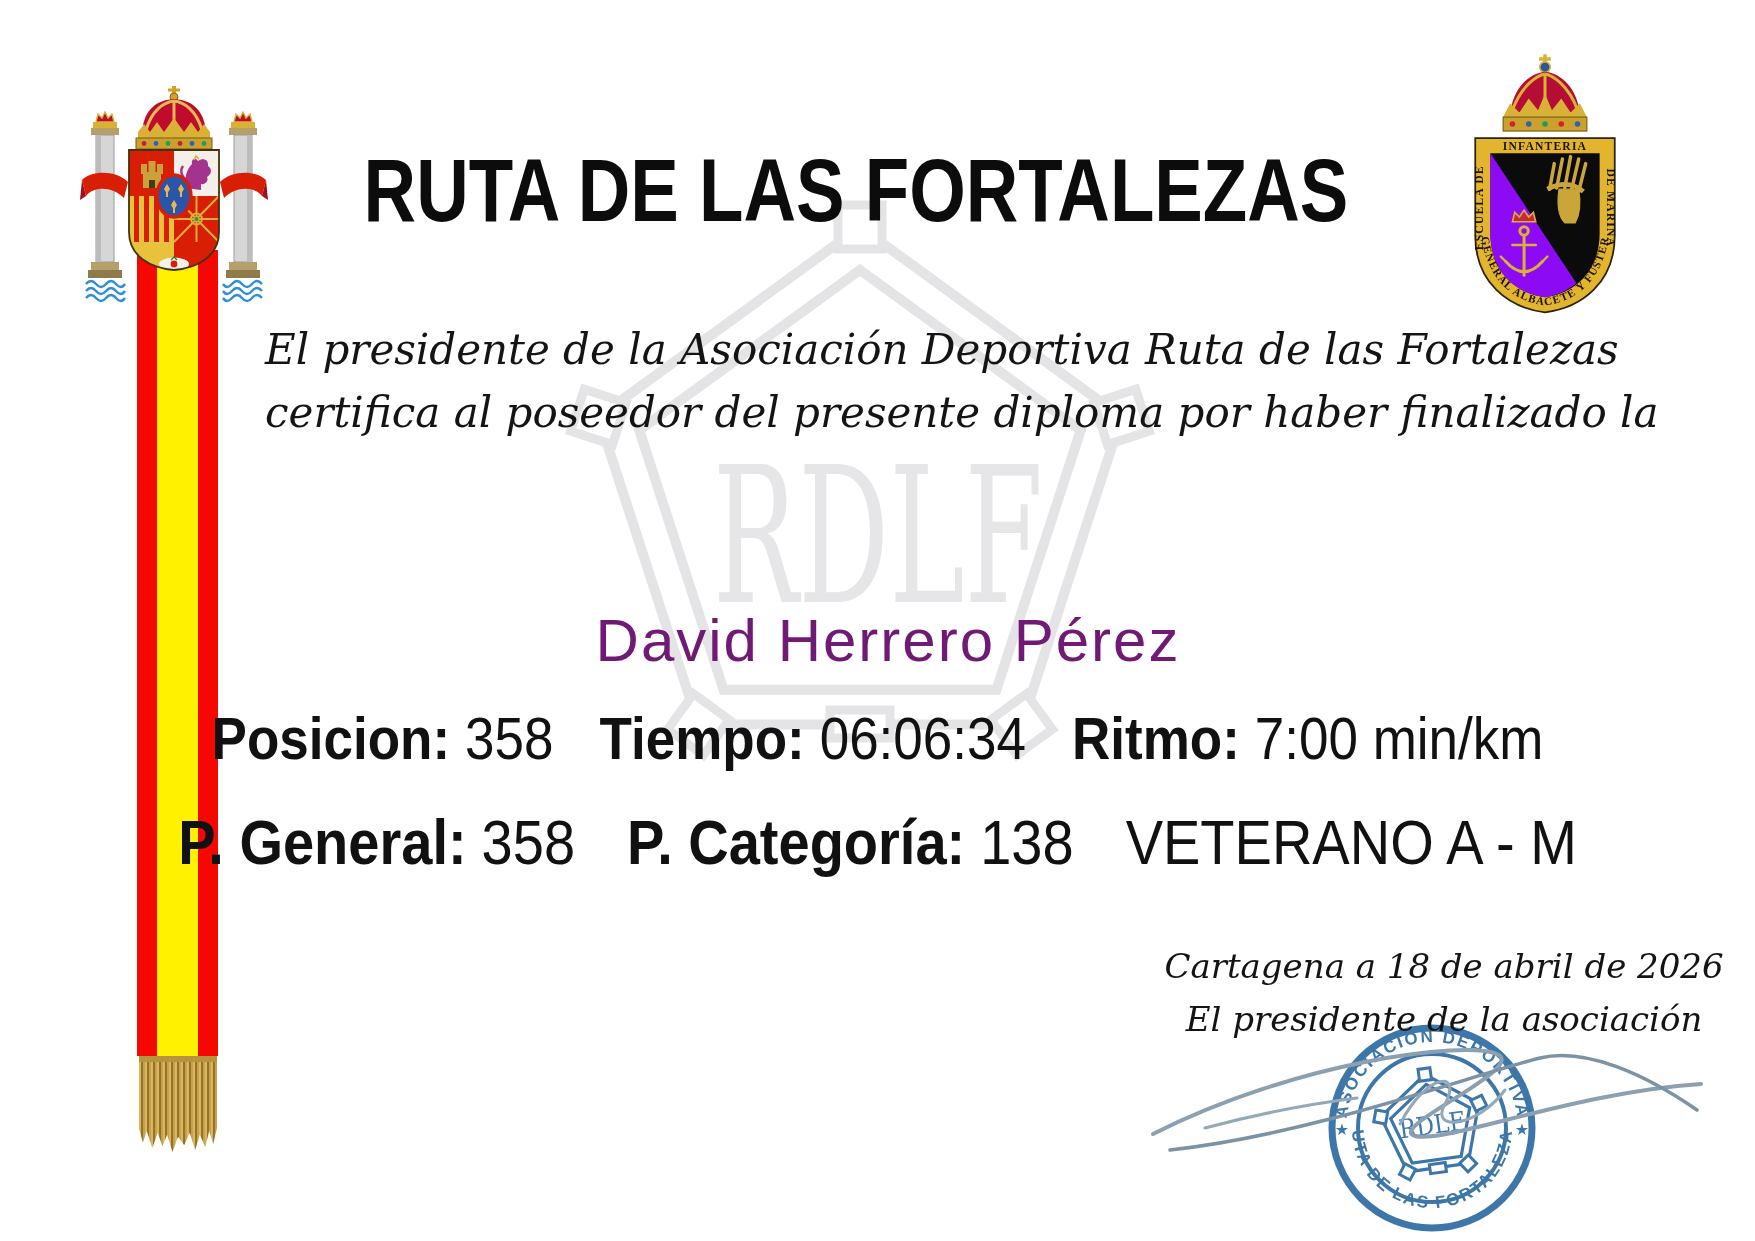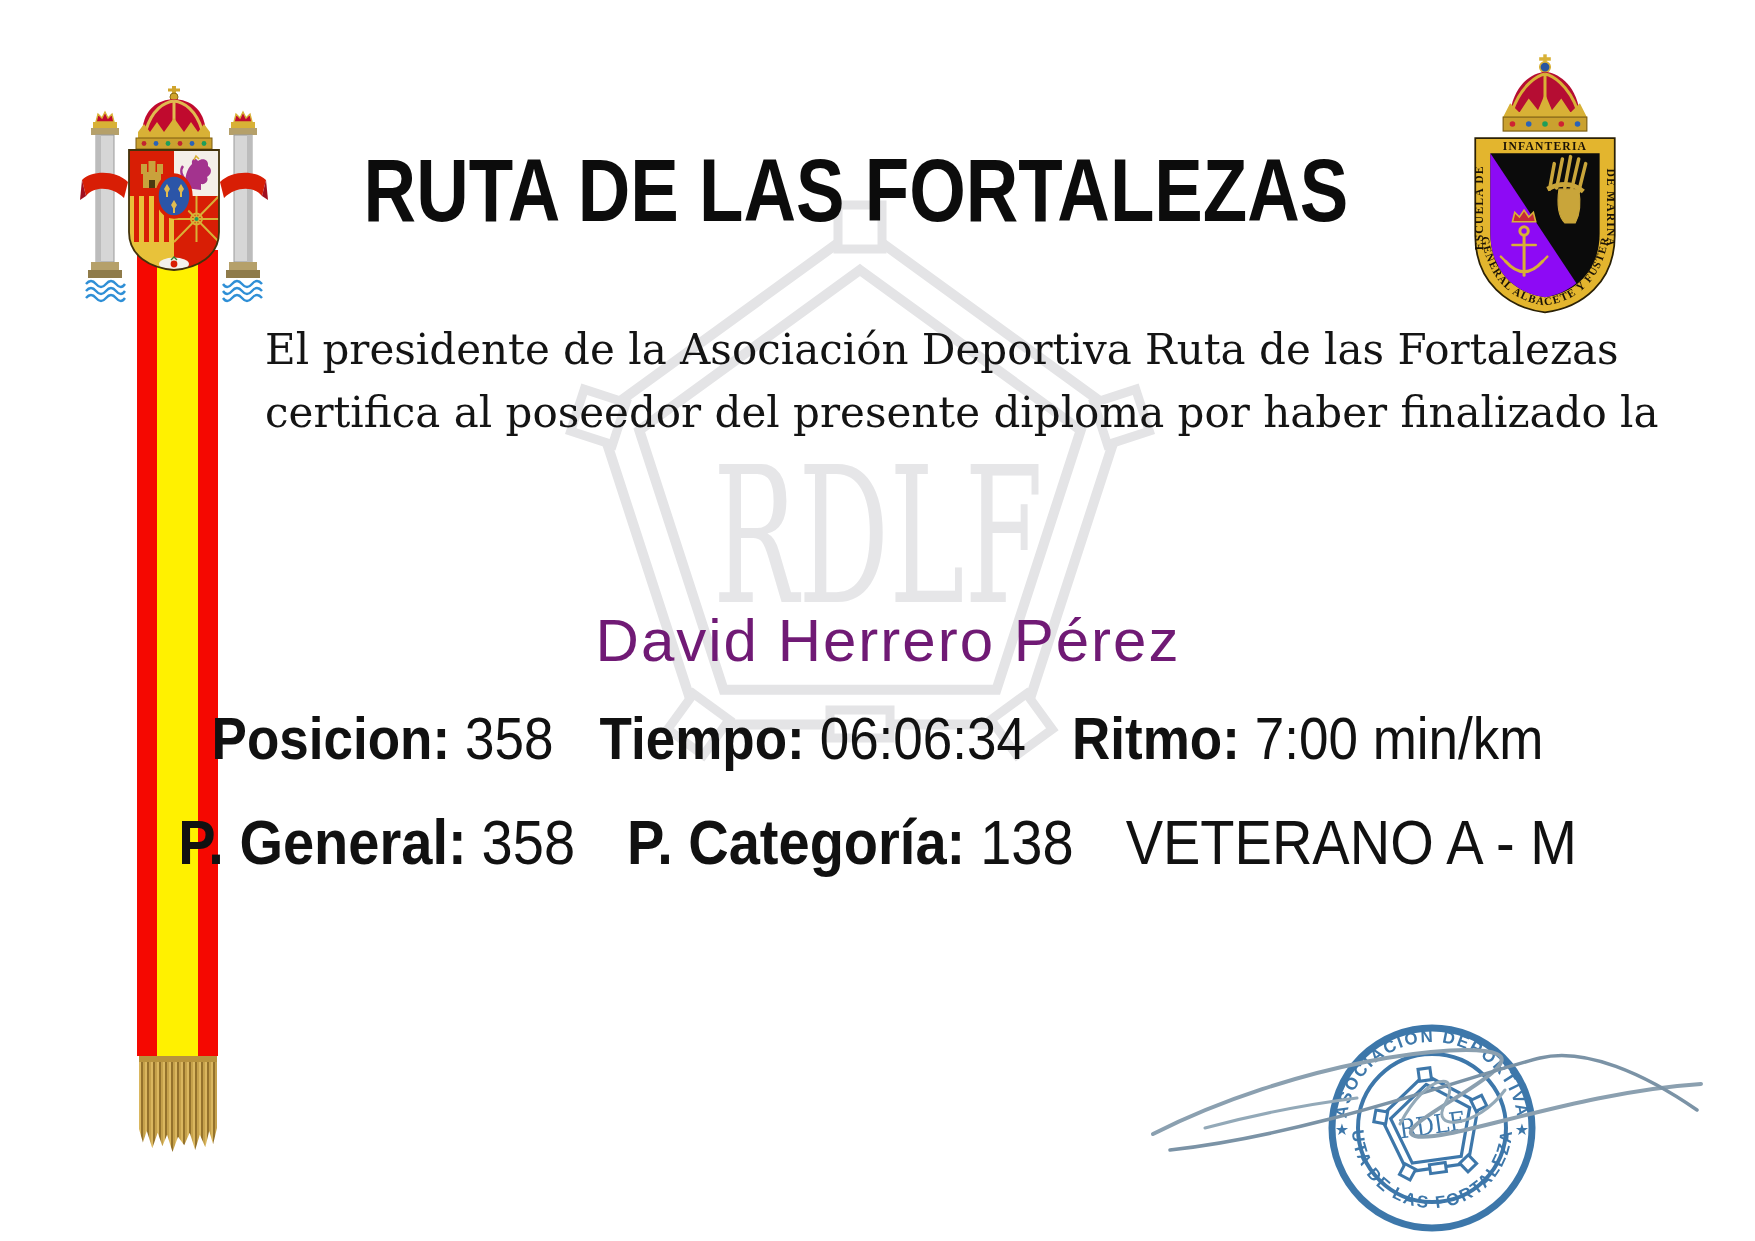--- a/index.html
+++ b/index.html
@@ -8,21 +8,21 @@
 
   
   .watermark{position:absolute;left:540px;top:172px;width:640px;height:625px;z-index:0;}
 
   
   .title{position:absolute;left:856px;top:140px;transform:translateX(-50%) scale(.97,1.18);
          transform-origin:center top;font-weight:bold;font-size:75px;letter-spacing:0;
          color:#0c0c0c;white-space:nowrap;z-index:3;}
 
   
-  .hand{font-family:"DejaVu Serif",serif;}
+  .hand{font-family:"DejaVu Serif",serif;font-style:italic;}
 
   .body-lines{position:absolute;left:265px;top:318px;z-index:3;font-size:42px;color:#141414;}
   .body-lines .line{white-space:nowrap;line-height:63px;}
 
   .name{position:absolute;left:888px;top:606px;transform:translateX(-50%);
         font-size:60px;letter-spacing:2px;color:#701a75;white-space:nowrap;z-index:3;}
 
   .stats{position:absolute;left:0;right:0;display:flex;justify-content:center;z-index:3;
          transform:scaleY(1.12);transform-origin:center top;white-space:nowrap;}
   .stats1{top:704px;font-size:53px;gap:46px;}
@@ -277,20 +277,24 @@
     </div>
     <div class="pair">
       <span class="lab">P. Categoría:</span>
       <span class="val">138</span>
     </div>
     <div class="pair">
       <span class="val">VETERANO A - M</span>
     </div>
   </div>
 
+  <div class="footer hand">
+    <div>Cartagena a 18 de abril de 2026</div>
+    <div>El presidente de la asociación</div>
+  </div>
 
   <svg class="stamp" viewBox="0 0 214 216">
     <defs>
       <path id="arcTop" d="M21,107 A86,86 0 0 1 193,107"></path>
       <path id="arcBot" d="M27,107 A80,80 0 0 0 187,107"></path>
     </defs>
     <g opacity="0.92">
       <circle cx="107" cy="107" r="100" fill="none" stroke="#2d6ca3" stroke-width="7"></circle>
       <circle cx="107" cy="107" r="74" fill="none" stroke="#2d6ca3" stroke-width="4"></circle>
       <g font-family="Liberation Sans, sans-serif" font-weight="bold" font-size="17" fill="#2d6ca3" letter-spacing="2">

